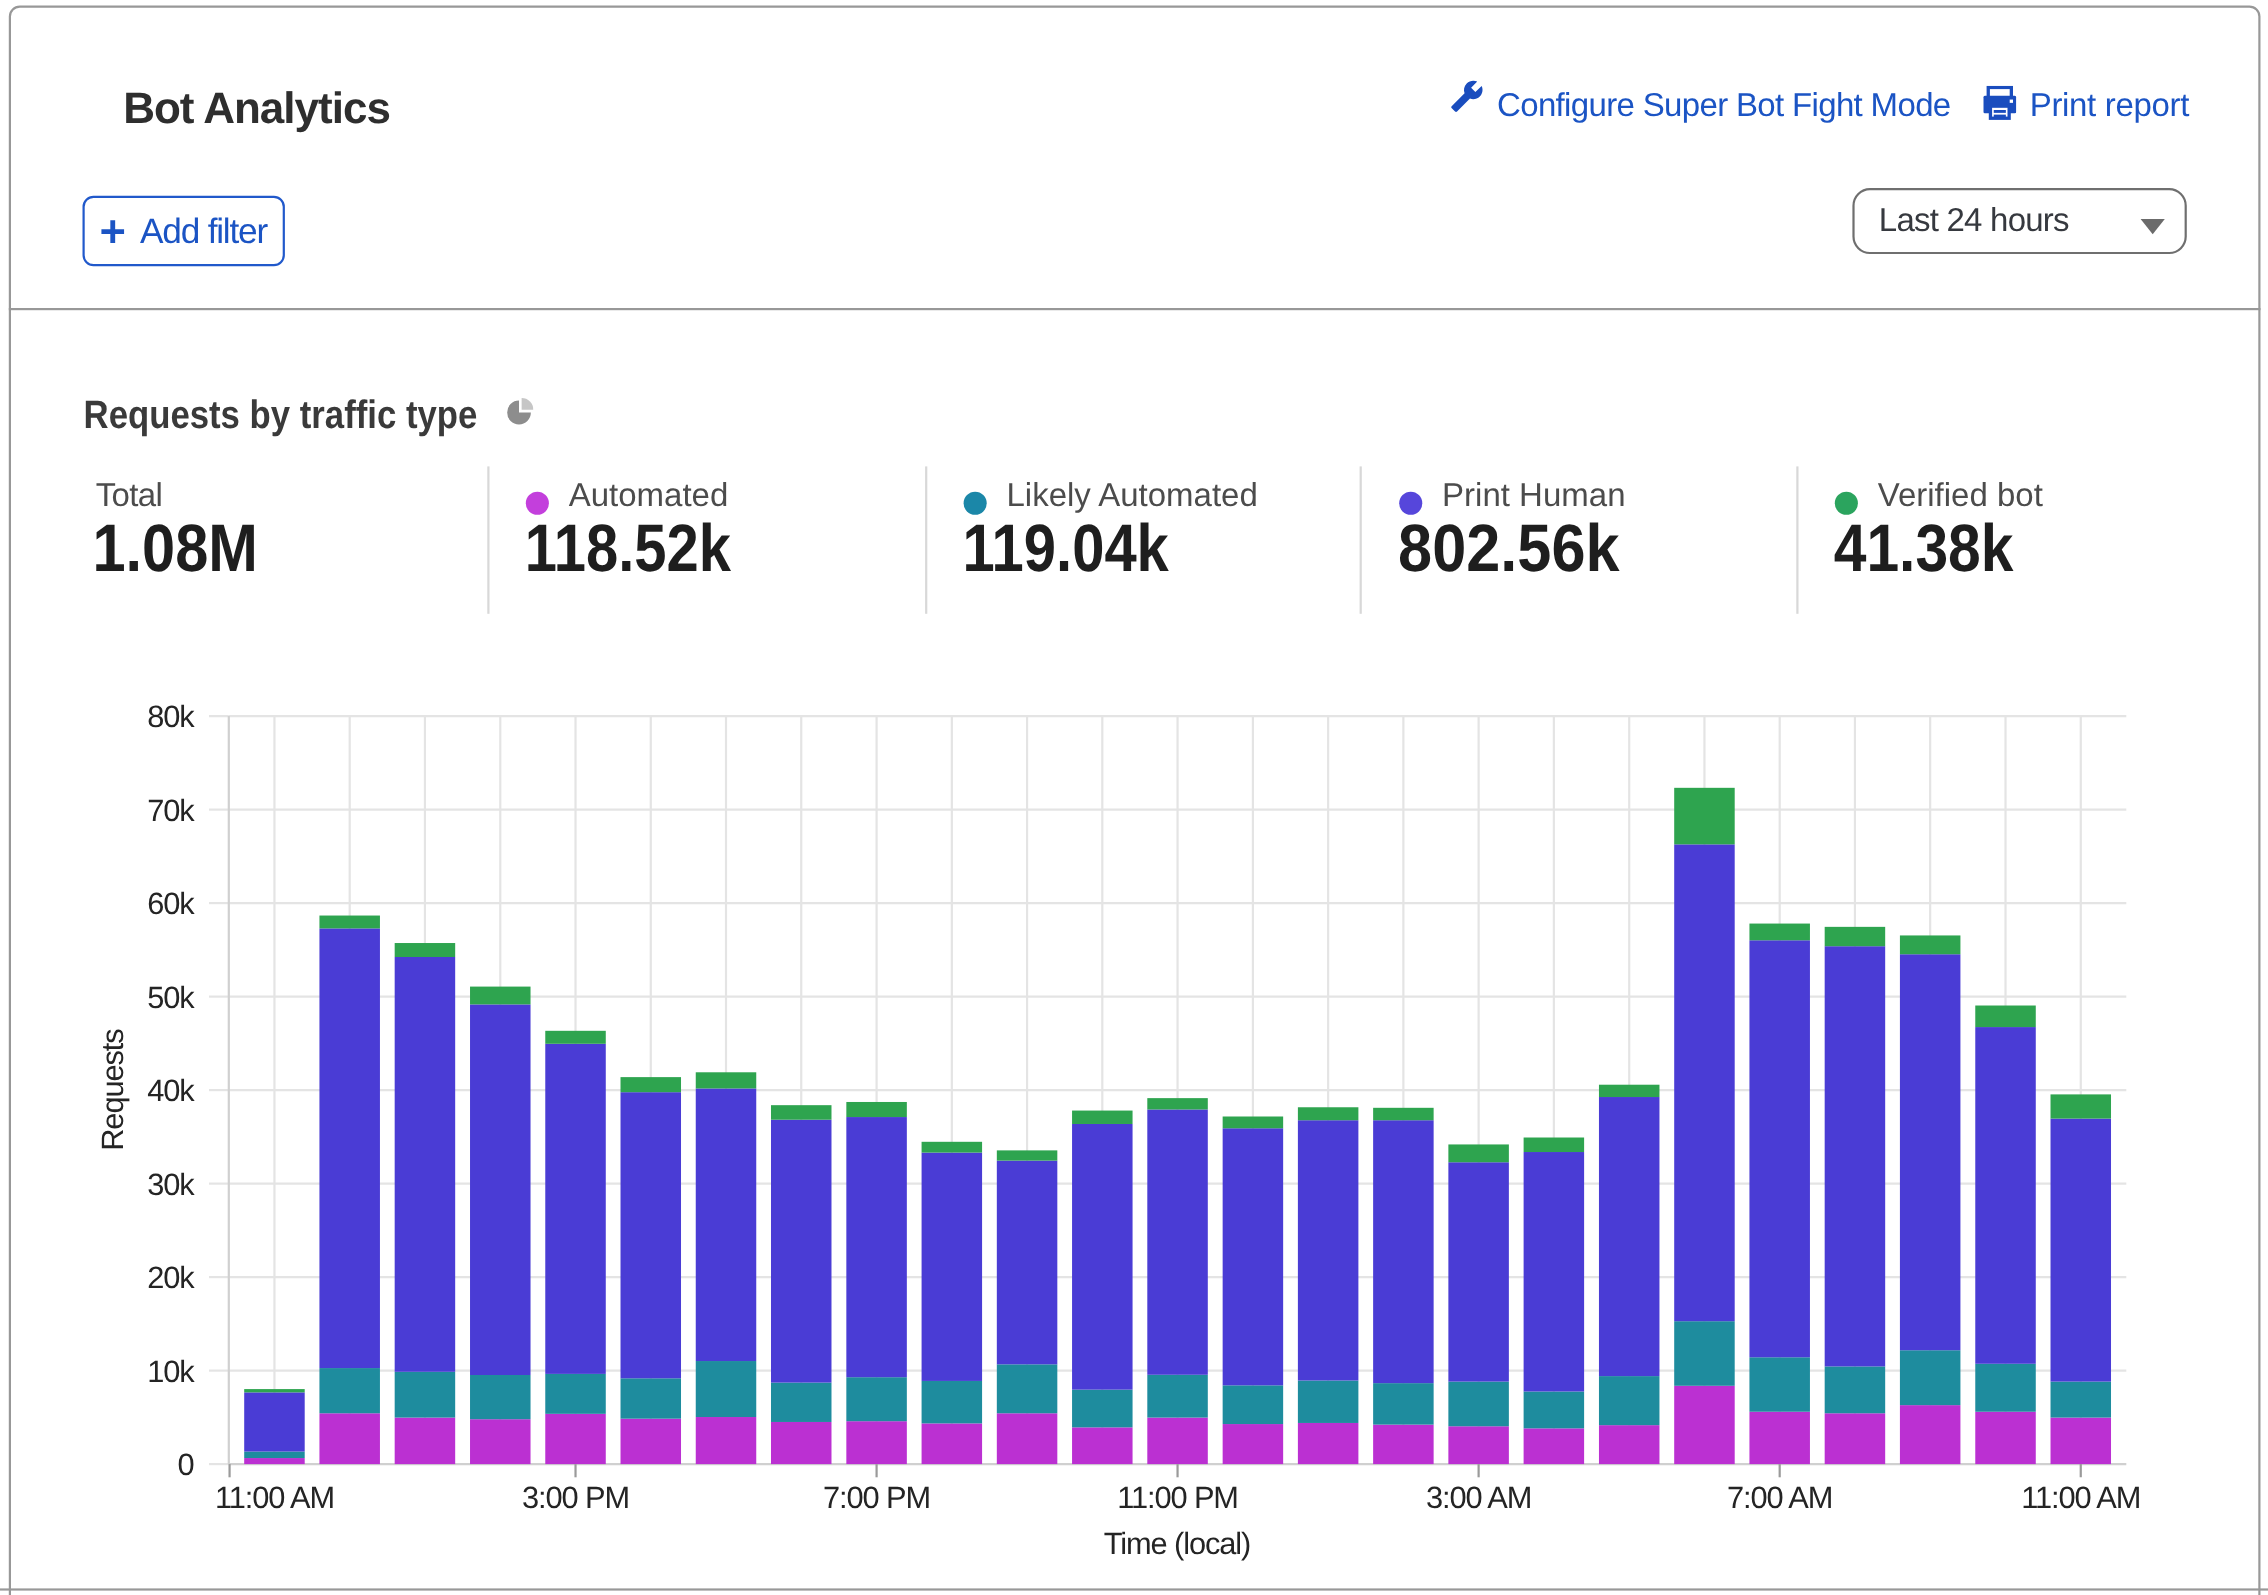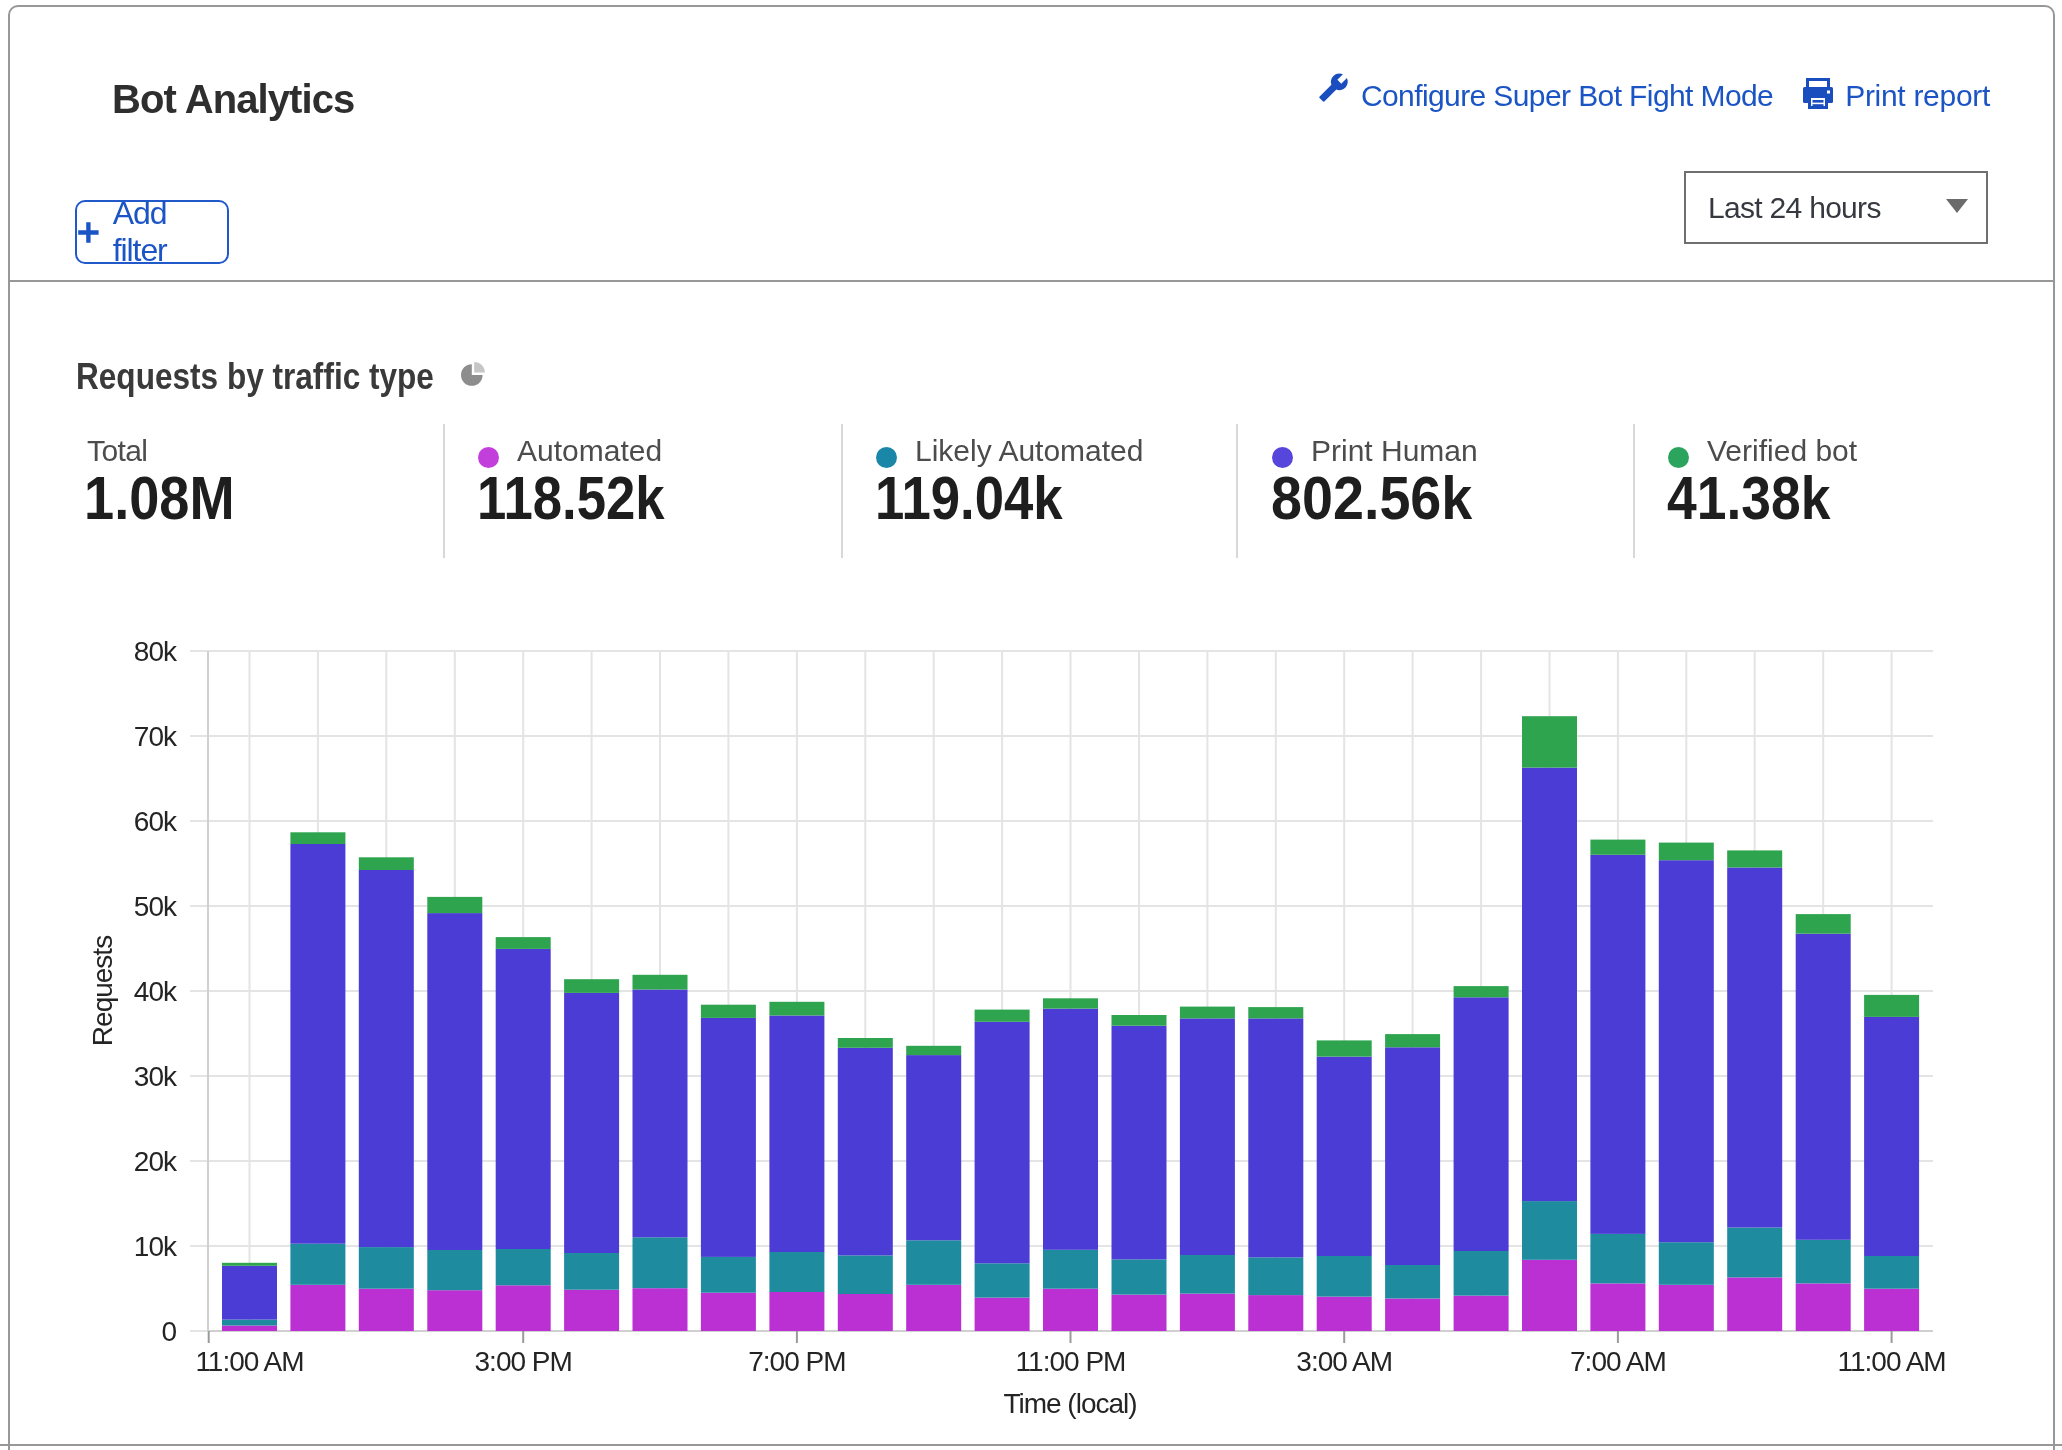--- a/index.html
+++ b/index.html
@@ -5,22 +5,22 @@
 * { margin:0; padding:0; box-sizing:border-box; }
 html,body { background:#fff; }
 body { font-family:"Liberation Sans", sans-serif; width:2062px; height:1450px; position:relative; overflow:hidden; }
 .abs { position:absolute; }
 .card { position:absolute; left:8px; top:5px; width:2047px; height:1460px; border:2px solid #989898; border-radius:10px; }
 .hdiv { position:absolute; left:8px; top:280px; width:2047px; height:2px; background:#989898; }
 .botline { position:absolute; left:0; top:1444px; width:2062px; height:2px; background:#989898; }
 h1 { position:absolute; left:76px; top:79px; font-size:40px; font-weight:bold; color:#2e2e2e; letter-spacing:-0.9px; line-height:1;margin-left:36px; }
 .links { position:absolute; top:80px; right:72px; display:flex; gap:30px; }
 .link { display:flex; align-items:center; gap:12px; color:#1b54c4; font-size:30px; letter-spacing:-0.6px; line-height:1; }
-.btn { position:absolute; left:75px; top:178px; width:154px; height:64px; border:2px solid #2159cb; border-radius:10px; display:flex; align-items:center; justify-content:center; gap:13px; color:#1b54c4; font-size:32px; letter-spacing:-1.1px;margin-top:22px; }
-.select { position:absolute; left:1684px; top:171px; width:304px; height:73px; border:2px solid #6f6f6f; border-radius:0; display:flex; align-items:center; color:#36393f; font-size:30px; letter-spacing:-0.7px; padding-left:22px; }
+.btn { position:absolute; left:75px; top:178px; width:184px; height:64px; border:2px solid #2159cb; border-radius:10px; display:flex; align-items:center; justify-content:center; gap:13px; color:#1b54c4; font-size:32px; letter-spacing:-1.1px; }
+.select { position:absolute; left:1684px; top:171px; width:304px; height:60px; border:2px solid #6f6f6f; border-radius:16px; display:flex; align-items:center; color:#36393f; font-size:30px; letter-spacing:-0.7px; padding-left:22px; }
 .select .arr { position:absolute; right:18px; top:26px; width:0; height:0; border-left:11px solid transparent; border-right:11px solid transparent; border-top:14px solid #6b6b6b; }
 h2 { position:absolute; left:76px; top:359px; font-size:36px; font-weight:bold; color:#3a3a3a; line-height:1; transform:scaleX(0.877); transform-origin:0 50%; white-space:nowrap; }
 .pieicon { position:absolute; left:461px; top:361px; }
 .stat { position:absolute; top:438px; }
 .stat-label { display:flex; align-items:flex-end; font-size:30px; color:#4c4c4c; height:30px; }
 .dot { width:21px; height:21px; border-radius:50%; display:inline-block; margin-right:18px; }
 .stat-value { margin-left:-1px; font-size:61px; font-weight:bold; color:#1e1e1e; line-height:1; white-space:nowrap; }
 .vdiv { position:absolute; top:424px; height:134px; width:2px; background:#d8d8d8; }
 .tick { font-family:"Liberation Sans", sans-serif; font-size:28px; fill:#242424; letter-spacing:-1.0px; }
 </style>

